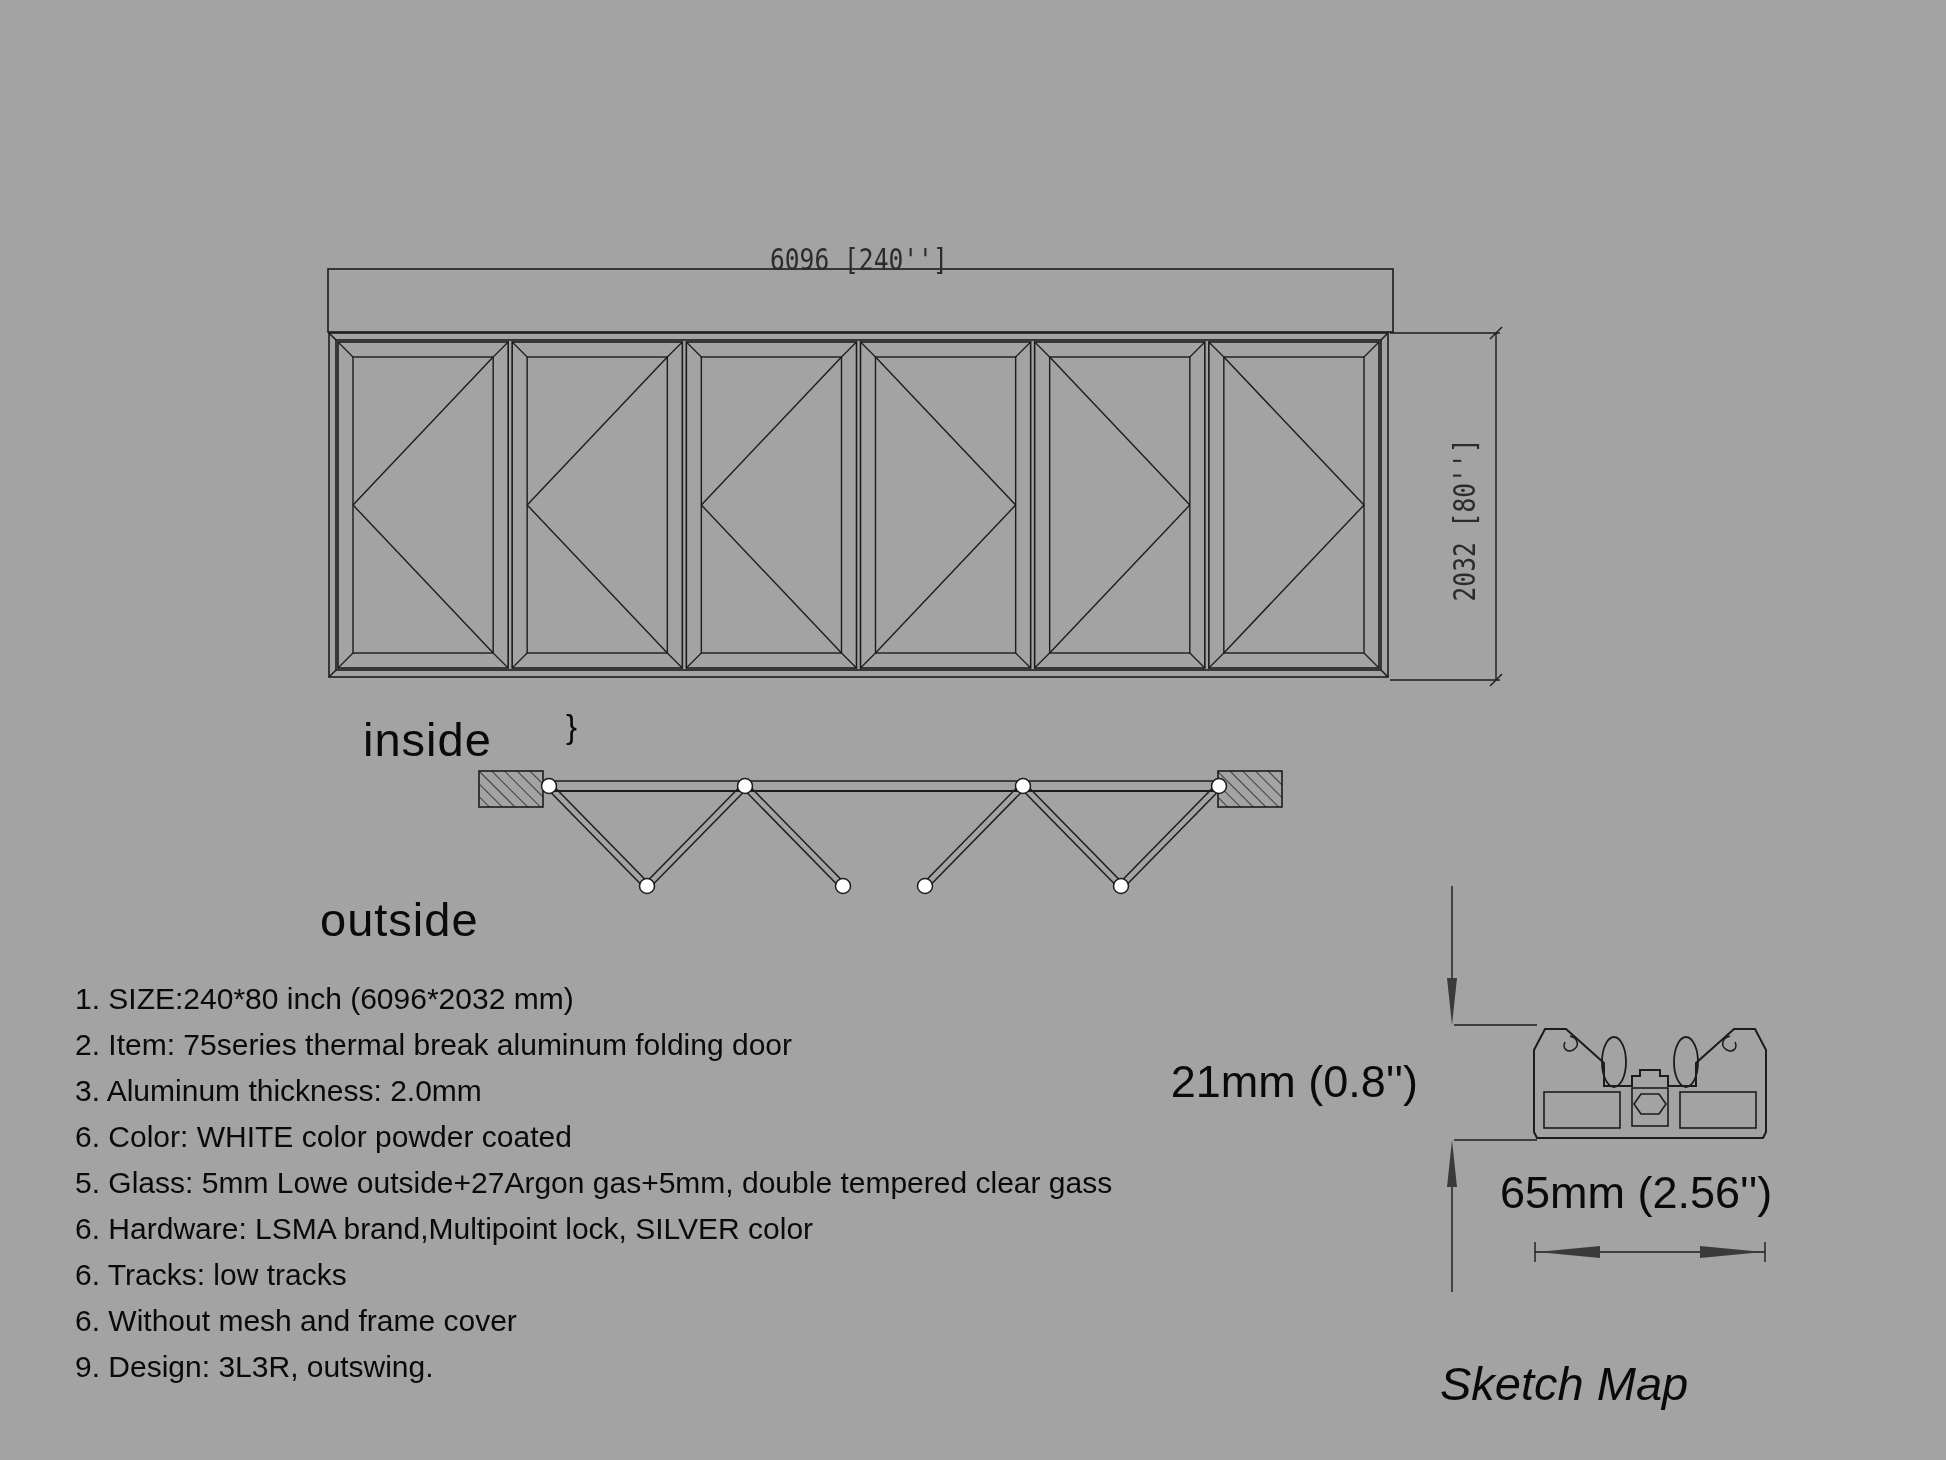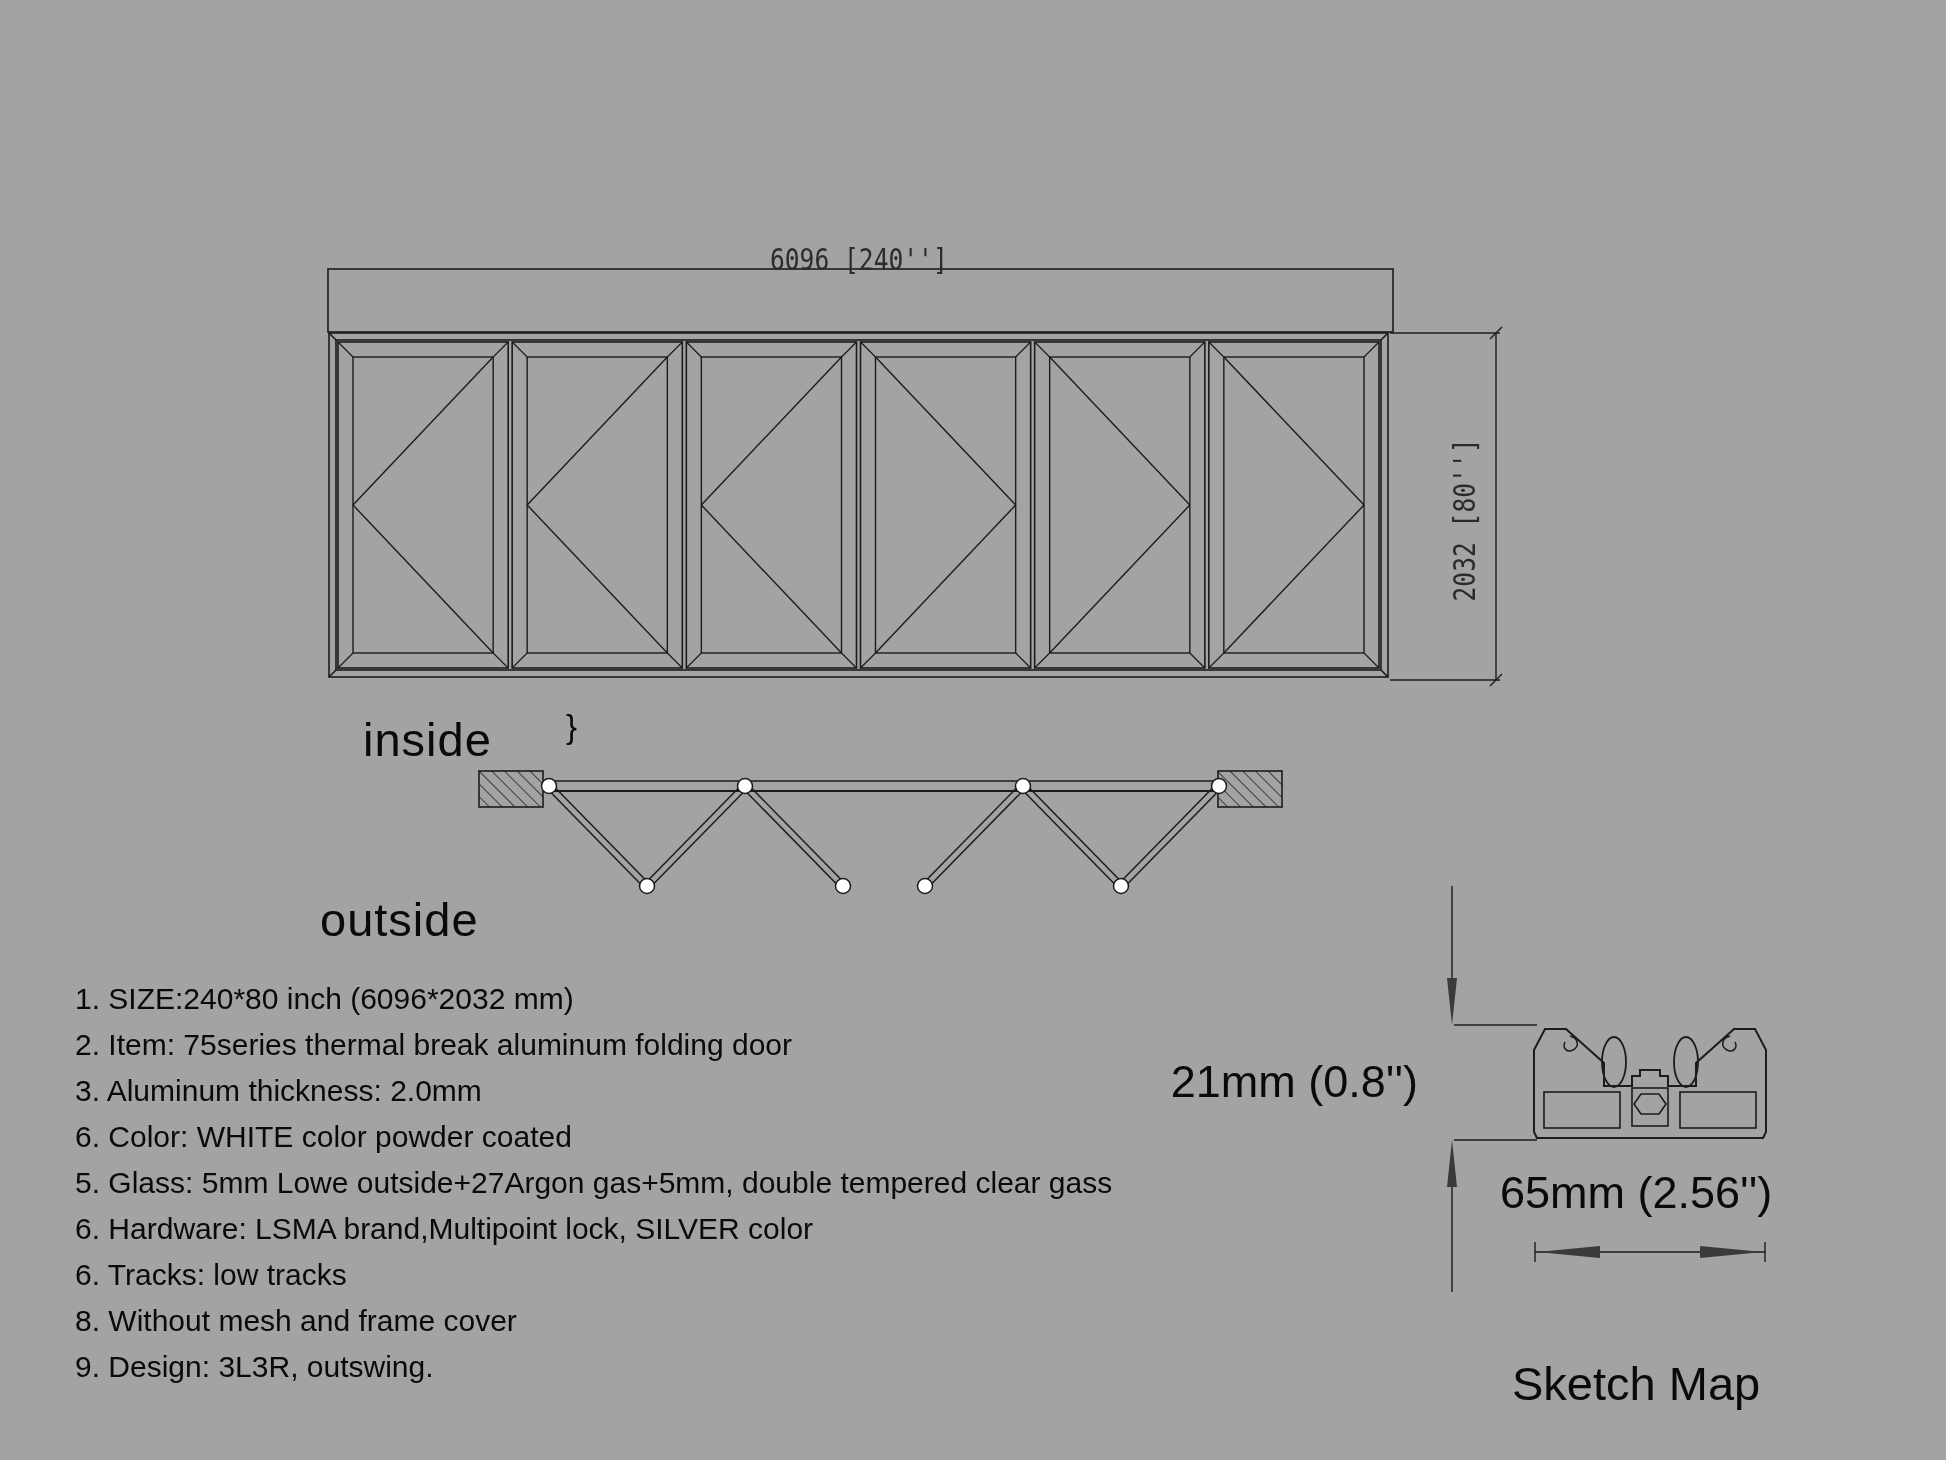--- a/index.html
+++ b/index.html
@@ -181,22 +181,22 @@
   <div class="txt label" style="left:320px;top:892px;">outside</div>
 
   <div class="specs">
     <div class="spec-line">1. SIZE:240*80 inch (6096*2032 mm)</div>
     <div class="spec-line">2. Item: 75series thermal break aluminum folding door</div>
     <div class="spec-line">3. Aluminum thickness: 2.0mm</div>
     <div class="spec-line">6. Color: WHITE color powder coated</div>
     <div class="spec-line">5. Glass: 5mm Lowe outside+27Argon gas+5mm, double tempered clear gass</div>
     <div class="spec-line">6. Hardware: LSMA brand,Multipoint lock, SILVER color</div>
     <div class="spec-line">6. Tracks: low tracks</div>
-    <div class="spec-line">8. Without mesh and frame cover</div>
+    <div class="spec-line">6. Without mesh and frame cover</div>
     <div class="spec-line">9. Design: 3L3R, outswing.</div>
   </div>
 
   <div class="txt dimbig" style="left:1150px;top:1056px;width:268px;text-align:right;">21mm (0.8'')</div>
 
   <div class="txt dimbig" style="left:1500px;top:1167px;">65mm (2.56'')</div>
 
-  <div class="txt caption" style="left:1512px;top:1356px;">Sketch Map</div>
+  <div class="txt caption" style="left:1440px;top:1356px;font-style:italic;">Sketch Map</div>
 </div>
 
 </body></html>

